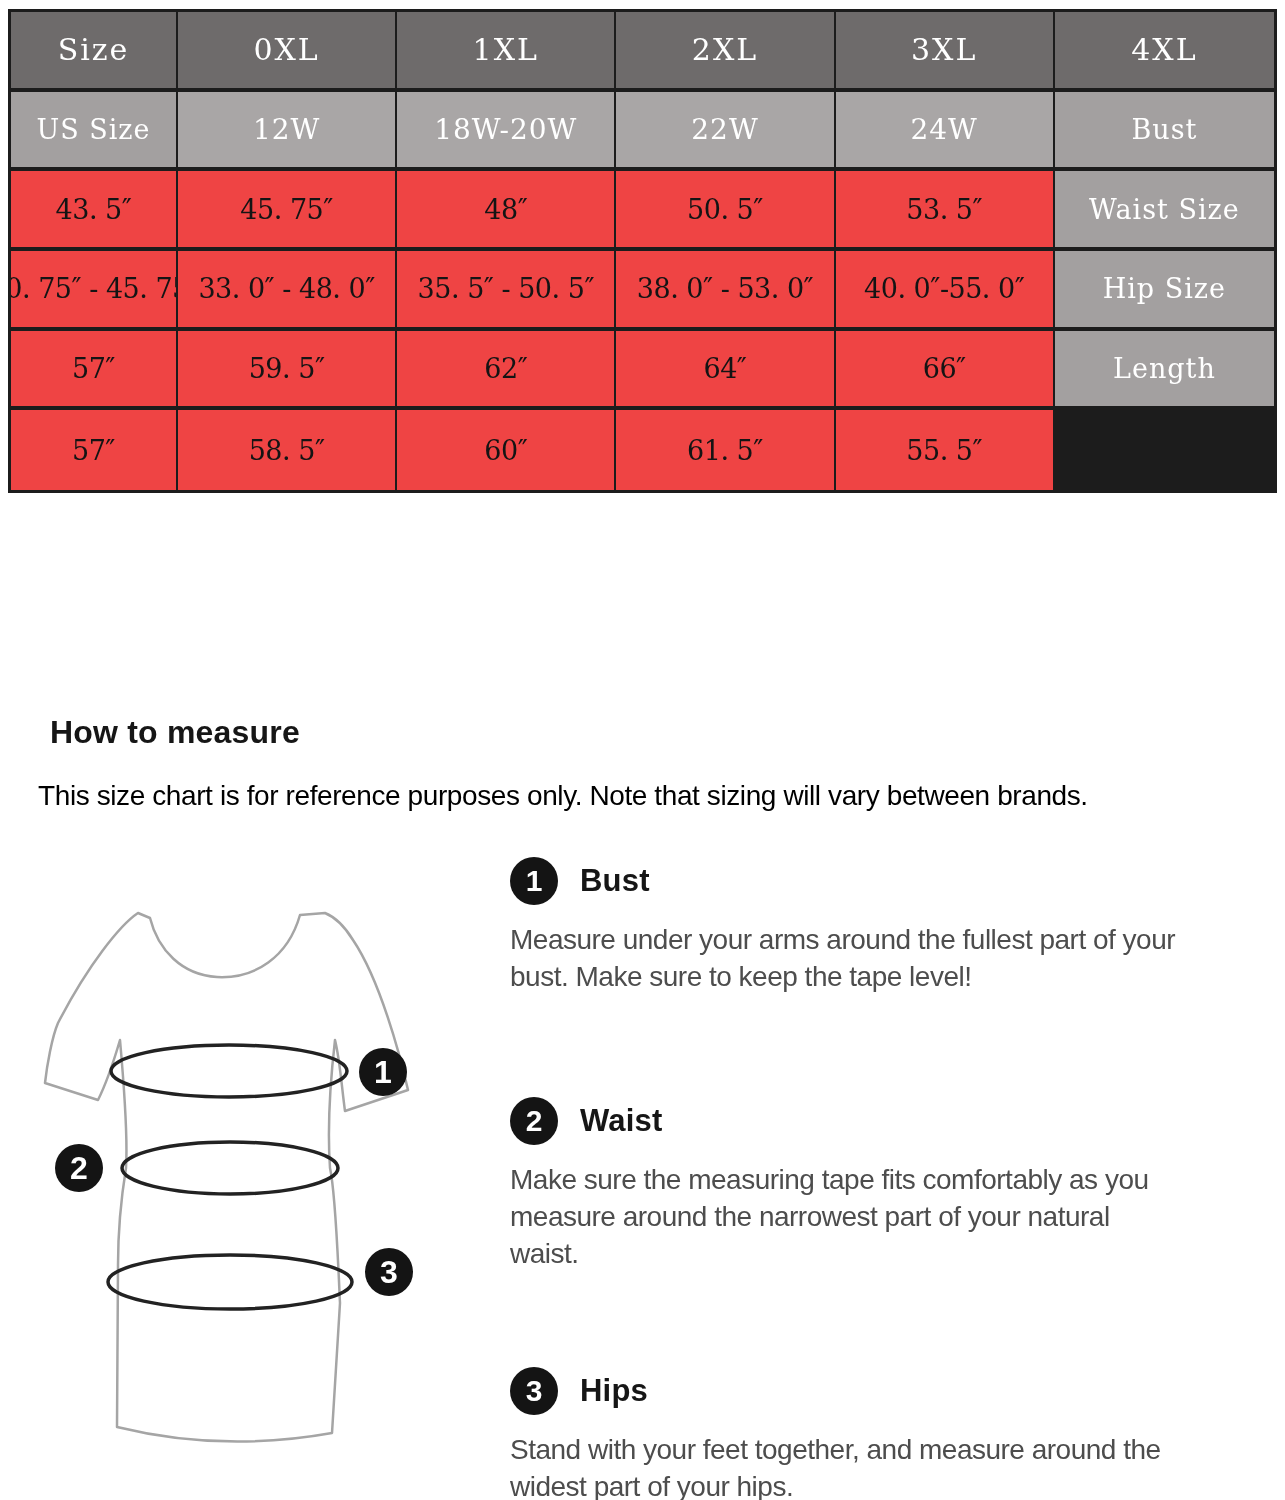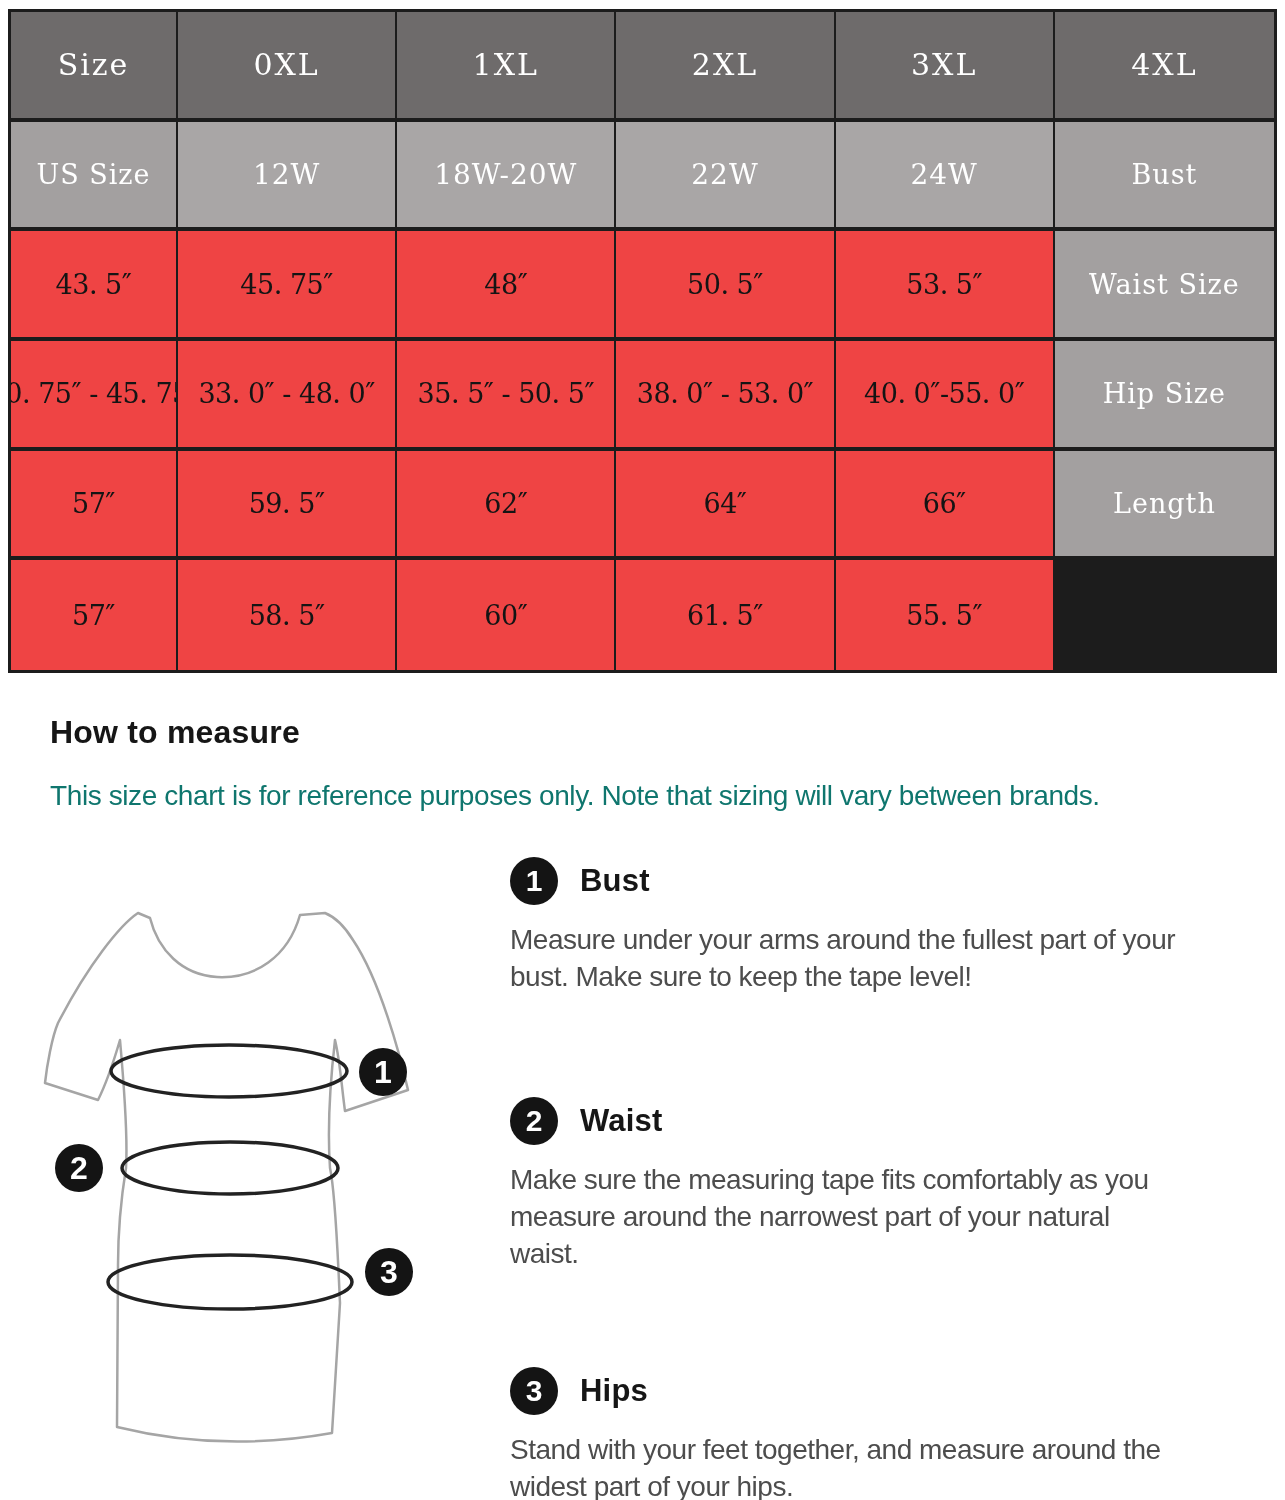--- a/index.html
+++ b/index.html
@@ -1,36 +1,36 @@
 <!DOCTYPE html>
 <html><head>
 <meta charset="utf-8">
 <style>
   html,body{margin:0;padding:0;background:#fff;}
   #page{position:relative;width:1285px;height:1500px;background:#ffffff;overflow:hidden;
         font-family:"Liberation Sans",sans-serif;}
 
   
-  #size-table{position:absolute;left:8px;top:9px;width:1269px;height:664px;
+  #size-table{position:absolute;left:8px;top:9px;width:1269px;height:484px;
       display:grid;grid-template-columns:167px repeat(5,1fr);grid-auto-rows:1fr;
       border:3px solid #1c1c1c;background:#1c1c1c;box-sizing:border-box;}
   #size-table .cell{display:flex;align-items:center;justify-content:center;
       border-right:2px solid #1c1c1c;border-bottom:4px solid #1c1c1c;
       font-family:"DejaVu Serif","Liberation Serif",serif;white-space:nowrap;overflow:hidden;}
   #size-table .cell:nth-child(6n){border-right:none;}
   #size-table .cell:nth-child(n+31){border-bottom:none;}
   .hcell{background:#6e6b6b;color:#ffffff;font-size:30px;letter-spacing:2px;}
   .lcell{background:#a3a0a0;color:#ffffff;font-size:27px;letter-spacing:1px;}
   .ucell{background:#a9a6a6;color:#ffffff;font-size:28px;letter-spacing:1px;}
   .vcell{background:#ef4444;color:#141414;font-size:27px;letter-spacing:-0.5px;}
 
   
   #htm-title{position:absolute;left:50px;top:714px;font-size:32px;font-weight:bold;
       color:#161616;letter-spacing:0.2px;}
-  #htm-note{position:absolute;left:50px;top:780px;font-size:28px;color:#0f766e;
+  #htm-note{position:absolute;left:38px;top:780px;font-size:28px;color:#000000;
       letter-spacing:-0.4px;white-space:nowrap;}
 
   
   #dress-svg{position:absolute;left:20px;top:845px;}
 
   
   .sect{position:absolute;left:510px;width:760px;}
   .sect-head{display:flex;align-items:center;gap:22px;height:48px;}
   .badge{width:48px;height:48px;border-radius:50%;background:#141414;color:#fff;
       font-size:30px;font-weight:bold;display:flex;align-items:center;justify-content:center;

